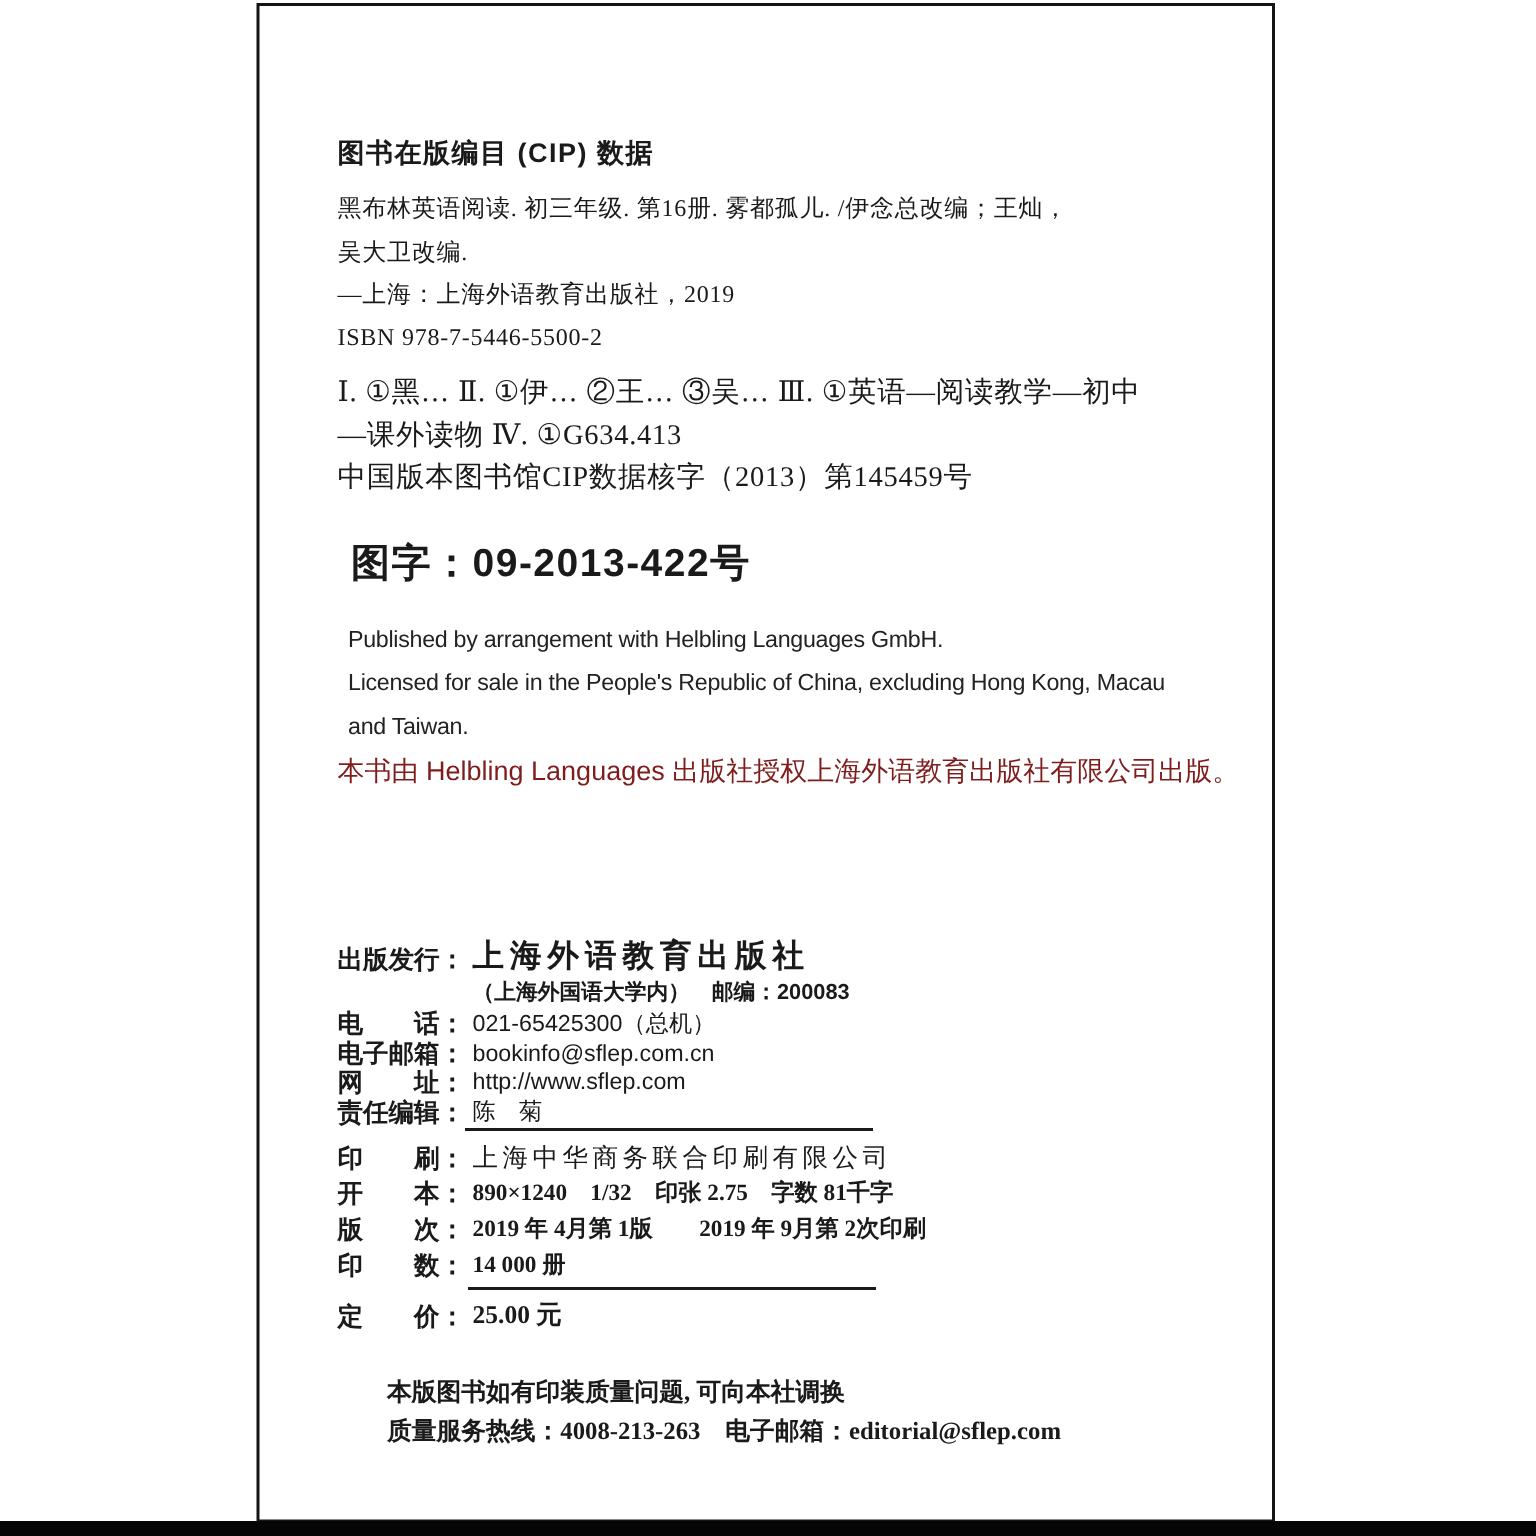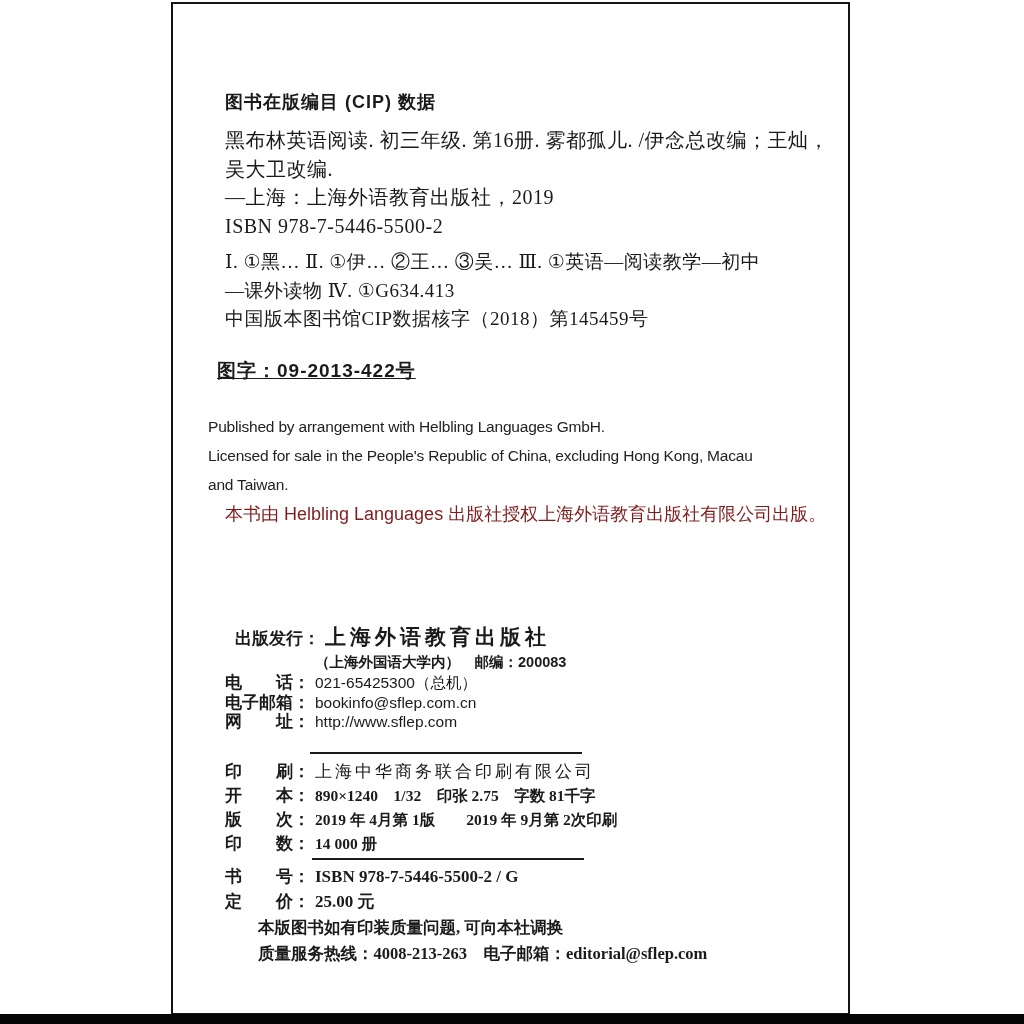--- a/index.html
+++ b/index.html
@@ -11,31 +11,31 @@
   .serif{font-family:"Liberation Serif","DejaVu Serif",serif;}
   .sans{font-family:"Liberation Sans","DejaVu Sans",sans-serif;}
 
   .frame{
     position:absolute;left:171px;top:2px;width:679px;height:1013px;
     border:2px solid #141414;box-sizing:border-box;background:transparent;
   }
   .bottom-bar{position:absolute;left:0;top:1014px;width:1024px;height:10px;background:#050505;}
 
   .cip-heading{left:225px;top:90px;font-size:18px;font-weight:bold;letter-spacing:1px;}
-  .cip-record{left:225px;top:126px;font-size:20px;line-height:28.5px;letter-spacing:0.5px;}
+  .cip-record{left:225px;top:126px;font-size:16px;line-height:28.5px;letter-spacing:0.5px;}
   .cip-class{left:225px;top:248px;font-size:19px;line-height:28.5px;letter-spacing:0.5px;}
-  .tuzi{left:217px;top:358px;font-size:19px;font-weight:bold;letter-spacing:1px;text-decoration:underline;}
+  .tuzi{left:234px;top:358px;font-size:26px;font-weight:bold;letter-spacing:1px;}
 
-  .en-block{left:208px;top:412px;font-size:15.5px;line-height:29px;letter-spacing:-0.2px;white-space:nowrap;color:#222;}
+  .en-block{left:232px;top:412px;font-size:15.5px;line-height:29px;letter-spacing:-0.2px;white-space:nowrap;color:#222;}
   .zh-license{left:225px;top:497px;font-size:18px;line-height:35px;white-space:nowrap;color:#7f1d1d;}
 
   .pub-block{left:225px;top:622px;}
   .row{white-space:nowrap;}
   .lbl{display:inline-block;width:90px;font-weight:bold;font-size:17px;vertical-align:bottom;}
-  .row-pub{height:30px;line-height:30px;margin-left:10px;}
+  .row-pub{height:30px;line-height:30px;}
   .pubname{
     font-family:"Liberation Serif","DejaVu Serif",serif;font-weight:bold;
     font-size:21px;letter-spacing:4px;
   }
   .row-addr{height:21px;line-height:21px;margin-left:90px;font-size:14.5px;font-weight:bold;}
   .row-sm{height:19.5px;line-height:19.5px;}
   .row-sm .val{font-size:15.5px;}
 
   .hr{position:absolute;height:2px;background:#1a1a1a;}
   .hr1{left:310px;top:752px;width:272px;}
@@ -65,21 +65,21 @@
   <div class="abs cip-record serif">
     <div>黑布林英语阅读. 初三年级. 第16册. 雾都孤儿. /伊念总改编；王灿，</div>
     <div>吴大卫改编.</div>
     <div>—上海：上海外语教育出版社，2019</div>
     <div>ISBN 978-7-5446-5500-2</div>
   </div>
 
   <div class="abs cip-class serif">
     <div>Ⅰ. ①黑… Ⅱ. ①伊… ②王… ③吴… Ⅲ. ①英语—阅读教学—初中</div>
     <div>—课外读物 Ⅳ. ①G634.413</div>
-    <div>中国版本图书馆CIP数据核字（2018）第145459号</div>
+    <div>中国版本图书馆CIP数据核字（2013）第145459号</div>
   </div>
 
   <div class="abs tuzi sans">图字：09-2013-422号</div>
 
   <div class="abs en-block sans">
     <div>Published by arrangement with Helbling Languages GmbH.</div>
     <div>Licensed for sale in the People's Republic of China, excluding Hong Kong, Macau</div>
     <div>and Taiwan.</div>
   </div>
 
@@ -94,20 +94,23 @@
     <div class="row row-addr">（上海外国语大学内）　邮编：200083</div>
     <div class="row row-sm">
       <span class="lbl">电　　话：</span><span class="val">021-65425300（总机）</span>
     </div>
     <div class="row row-sm">
       <span class="lbl">电子邮箱：</span><span class="val">bookinfo@sflep.com.cn</span>
     </div>
     <div class="row row-sm">
       <span class="lbl">网　　址：</span><span class="val">http://www.sflep.com</span>
     </div>
+    <div class="row row-sm">
+      <span class="lbl">责任编辑：</span><span class="val">陈　菊</span>
+    </div>
   </div>
 
   <div class="hr hr1"></div>
 
   <div class="abs print-block sans">
     <div class="row row-pr">
       <span class="lbl">印　　刷：</span><span class="val-printer">上海中华商务联合印刷有限公司</span>
     </div>
     <div class="row row-pr">
       <span class="lbl">开　　本：</span><span class="val-serif">890×1240　1/32　印张 2.75　字数 81千字</span>
@@ -117,23 +120,20 @@
     </div>
     <div class="row row-pr">
       <span class="lbl">印　　数：</span><span class="val-serif">14 000 册</span>
     </div>
   </div>
 
   <div class="hr hr2"></div>
 
   <div class="abs isbn-block sans">
     <div class="row row-bk">
-      <span class="lbl">书　　号：</span><span class="val-serif">ISBN 978-7-5446-5500-2 / G</span>
-    </div>
-    <div class="row row-bk">
       <span class="lbl">定　　价：</span><span class="val-serif">25.00 元</span>
     </div>
   </div>
 
   <div class="abs notice">
     <div>本版图书如有印装质量问题, 可向本社调换</div>
     <div>质量服务热线：4008-213-263　电子邮箱：editorial@sflep.com</div>
   </div>
 
   <div class="bottom-bar"></div>

